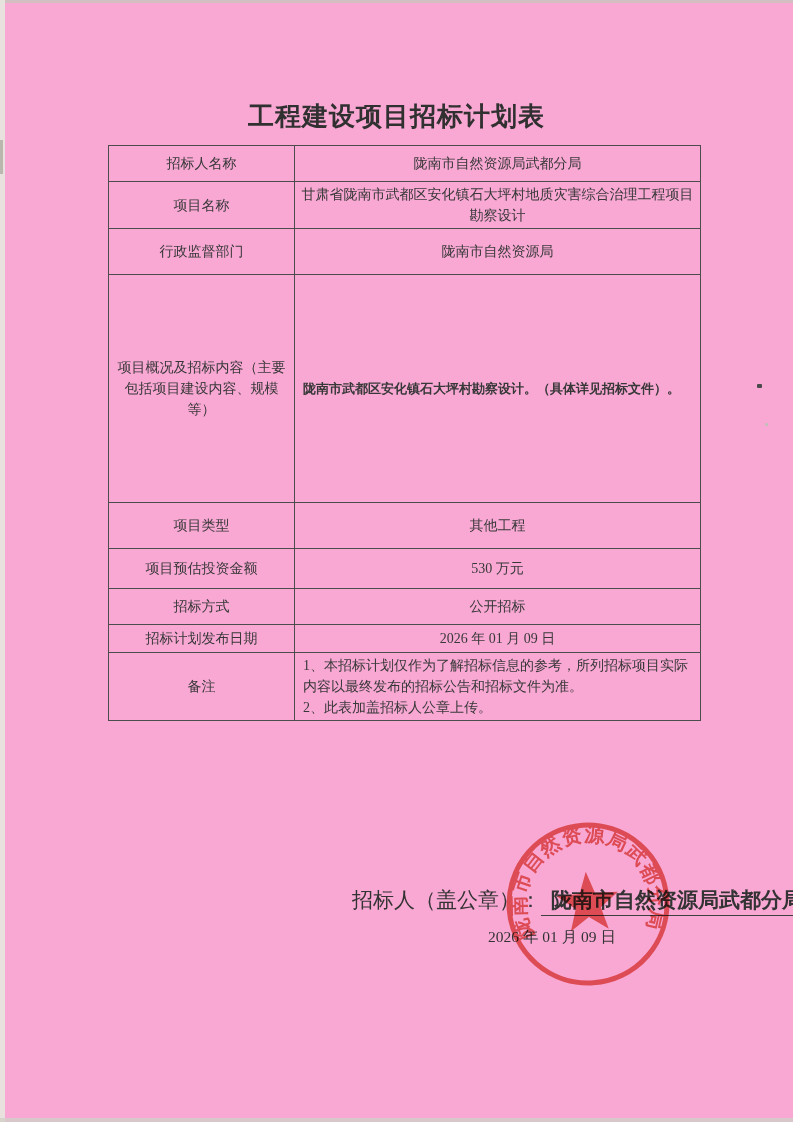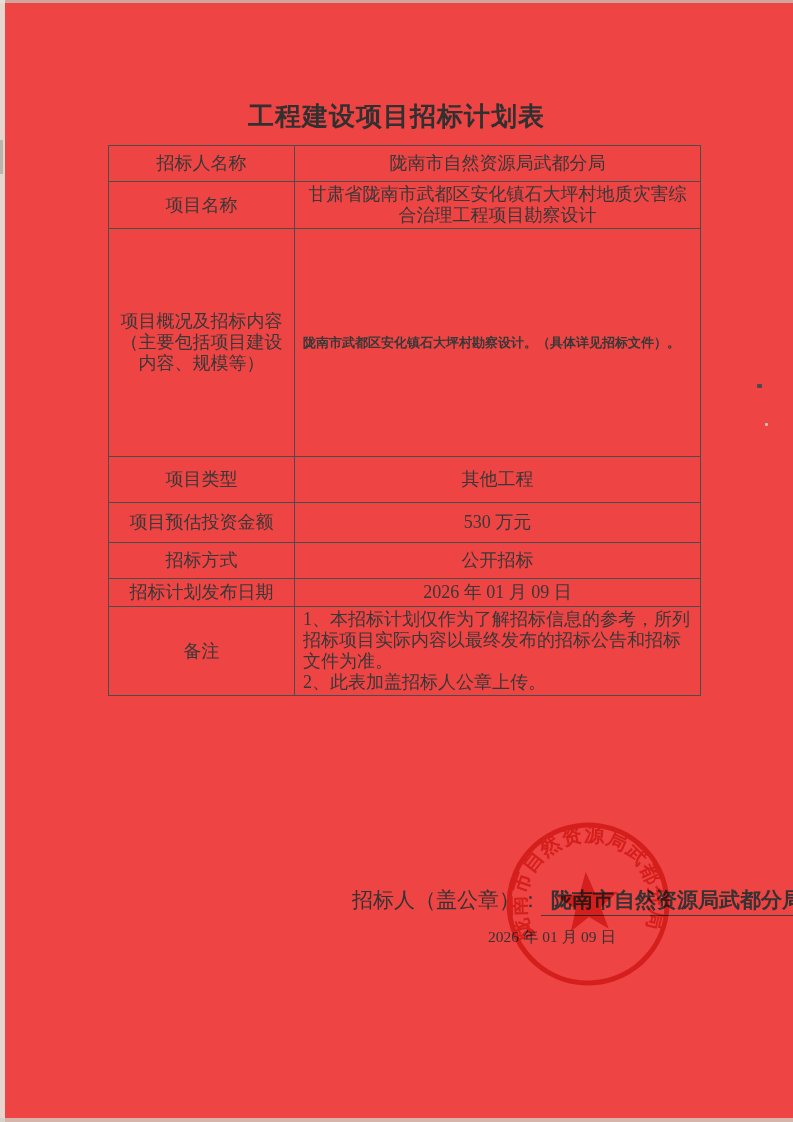--- a/index.html
+++ b/index.html
@@ -4,21 +4,21 @@
 <style>
   html,body{margin:0;padding:0;}
   body{
     width:793px;height:1122px;
     background:#ffffff;
     font-family:"Liberation Serif","DejaVu Serif",serif;
     color:#3a3a3a;
     position:relative;
     overflow:hidden;
   }
-  .page{position:absolute;inset:0;background:#ef4444;}
+  .page{position:absolute;inset:0;background:#f9a8d4;}
 
   
   .edge-top{position:absolute;left:0;top:0;width:793px;height:3px;background:#c6c6bb;opacity:.75;}
   .edge-left{position:absolute;left:0;top:0;width:5px;height:1122px;background:#e7e7de;opacity:.9;}
   .edge-left-dark{position:absolute;left:0;top:140px;width:3px;height:34px;background:#adada2;opacity:.8;}
   .edge-bottom{position:absolute;left:0;top:1118px;width:793px;height:4px;background:#cfcfc5;opacity:.8;}
   .speck-1{position:absolute;left:757px;top:384px;width:5px;height:4px;background:#4a4a4a;border-radius:1px;}
   .speck-2{position:absolute;left:765px;top:423px;width:3px;height:3px;background:#c0c0b8;border-radius:1px;}
 
   .title{
@@ -29,21 +29,21 @@
   }
 
   table.form{
     position:absolute;left:108px;top:145px;
     width:592px;border-collapse:collapse;table-layout:fixed;
   }
   table.form td{
     border:1.6px solid #4c4c4c;
     vertical-align:middle;
     text-align:center;
-    font-size:18px;
+    font-size:14px;
     line-height:21px;
     padding:2px 6px;
     overflow:hidden;
   }
   td.label{font-size:14.5px;padding:2px 2px;color:#383838;}
   td.value{color:#383838;}
   .preline{white-space:pre-line;}
   .left{text-align:left !important;padding-left:8px !important;}
   .small{font-size:13px !important;font-weight:bold;}
 
@@ -106,20 +106,24 @@
       </colgroup>
     <tbody>
       <tr class="r1">
         <td class="label">招标人名称</td>
         <td class="value">陇南市自然资源局武都分局</td>
       </tr>
       <tr class="r2">
         <td class="label">项目名称</td>
         <td class="value">甘肃省陇南市武都区安化镇石大坪村地质灾害综合治理工程项目勘察设计</td>
       </tr>
+      <tr class="r3">
+        <td class="label">行政监督部门</td>
+        <td class="value">陇南市自然资源局</td>
+      </tr>
       <tr class="r5">
         <td class="label">项目概况及招标内容（主要包括项目建设内容、规模等）</td>
         <td class="value left small">陇南市武都区安化镇石大坪村勘察设计。（具体详见招标文件）。</td>
       </tr>
       <tr class="r6">
         <td class="label">项目类型</td>
         <td class="value">其他工程</td>
       </tr>
       <tr class="r7">
         <td class="label">项目预估投资金额</td>

